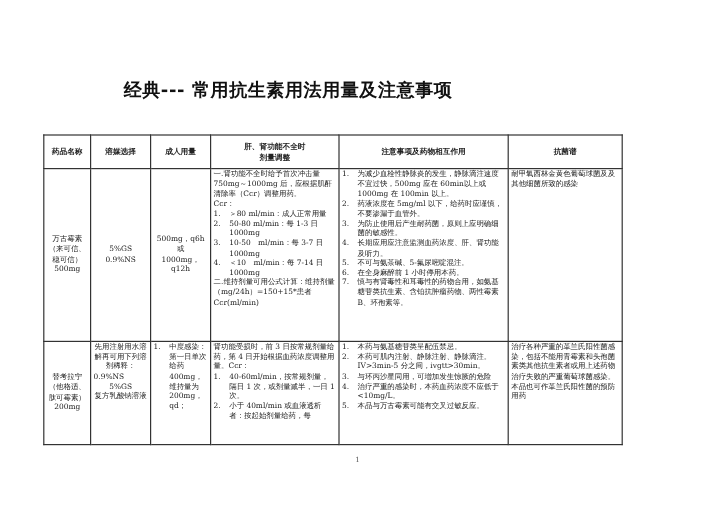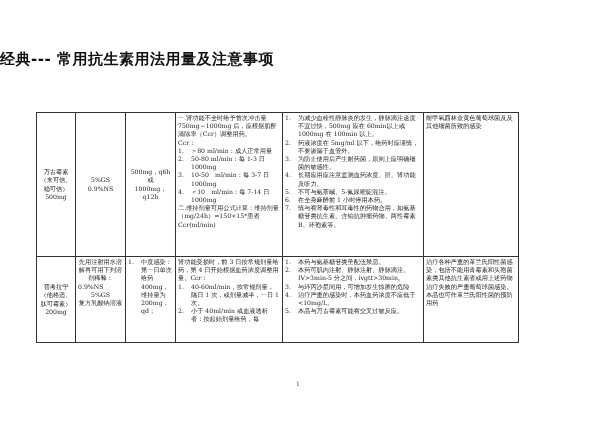--- a/index.html
+++ b/index.html
@@ -1,18 +1,18 @@
 <!DOCTYPE html>
 <html><head>
   <meta charset="utf-8">
   <style>
     html, body { margin:0; padding:0; background:#ffffff; }
     body { width:600px; height:424px; position:relative; overflow:hidden;
            font-family:"DejaVu Serif", serif; color:#222; }
-    .title { position:absolute; left:0; top:50px; width:480px; 
+    .title { position:absolute; left:0; top:66px; width:480px; text-align:center;
              font-family:"DejaVu Sans", sans-serif; font-weight:bold; font-size:15px;
              letter-spacing:0.5px; color:#111; }
     .tbl { position:absolute; left:36px; top:112px; border-collapse:collapse;
            table-layout:fixed; width:482px; }
     .tbl td, .tbl th { border:1px solid #333; vertical-align:top; padding:1px 2px;
            font-size:6.2px; line-height:8.2px; overflow:hidden; }
     .tbl th { height:25px; vertical-align:middle; text-align:center;
               font-weight:bold; font-size:6.4px; line-height:8.5px; }
     .row1 td { height:141px; }
     .row2 td { height:83px; }
@@ -33,20 +33,29 @@
 <table class="tbl">
   <colgroup>
     <col style="width:39px">
       <col style="width:50px">
       <col style="width:50px">
     <col style="width:107px">
       <col style="width:141px">
       <col style="width:95px">
   </colgroup>
   <tbody>
+      <tr>
+    <th>药品名称</th>
+    <th>溶媒选择</th>
+    <th>成人用量</th>
+    <th style="white-space:pre-line">肝、肾功能不全时
+剂量调整</th>
+    <th>注意事项及药物相互作用</th>
+    <th>抗菌谱</th>
+  </tr>
 
   <tr class="row1">
     <td class="center">
       <span class="block">万古霉素（来可信、稳可信）</span>
       <span class="block">500mg</span>
     </td>
     <td class="center">
       <span class="block">5%GS</span>
       <span class="block">0.9%NS</span>
     </td>

